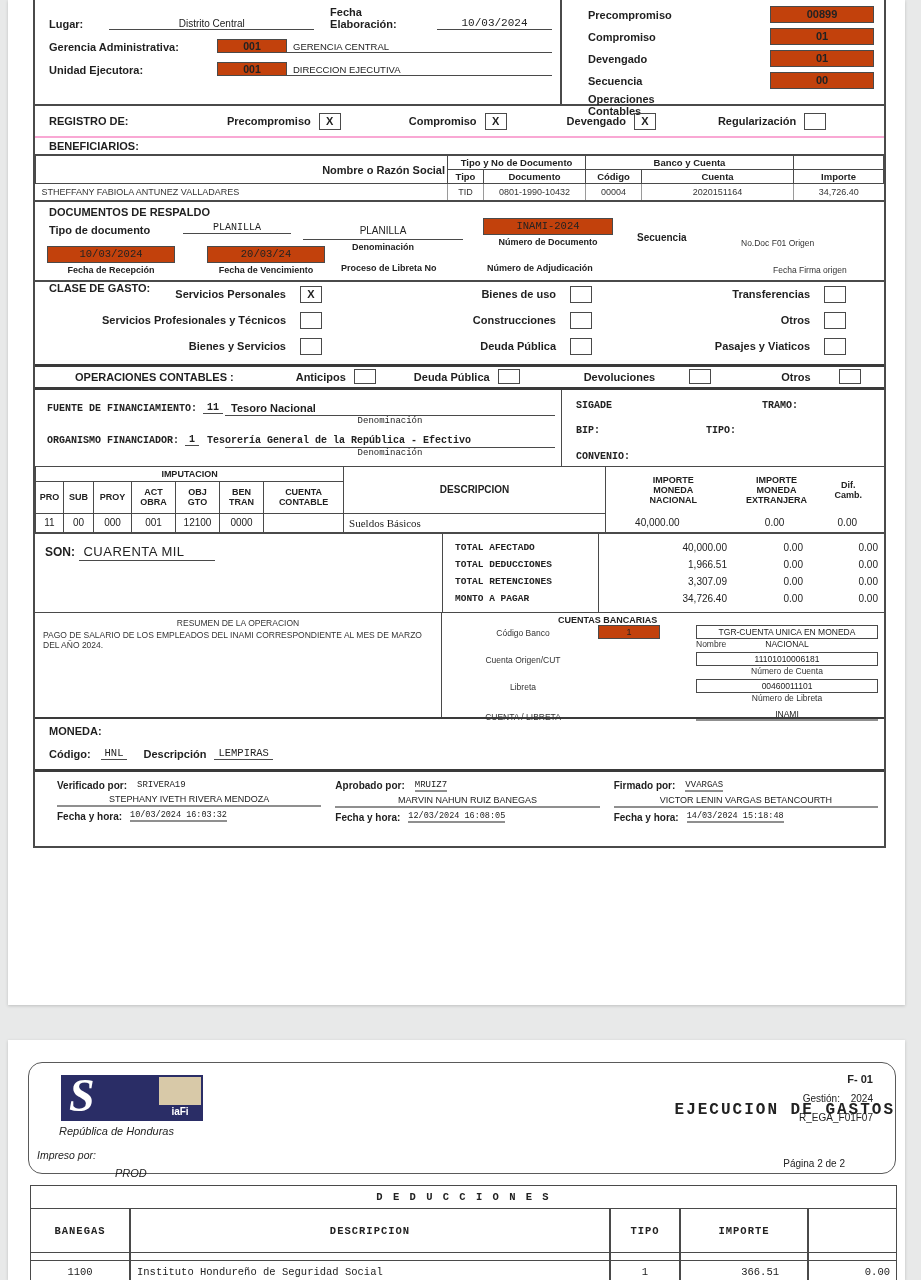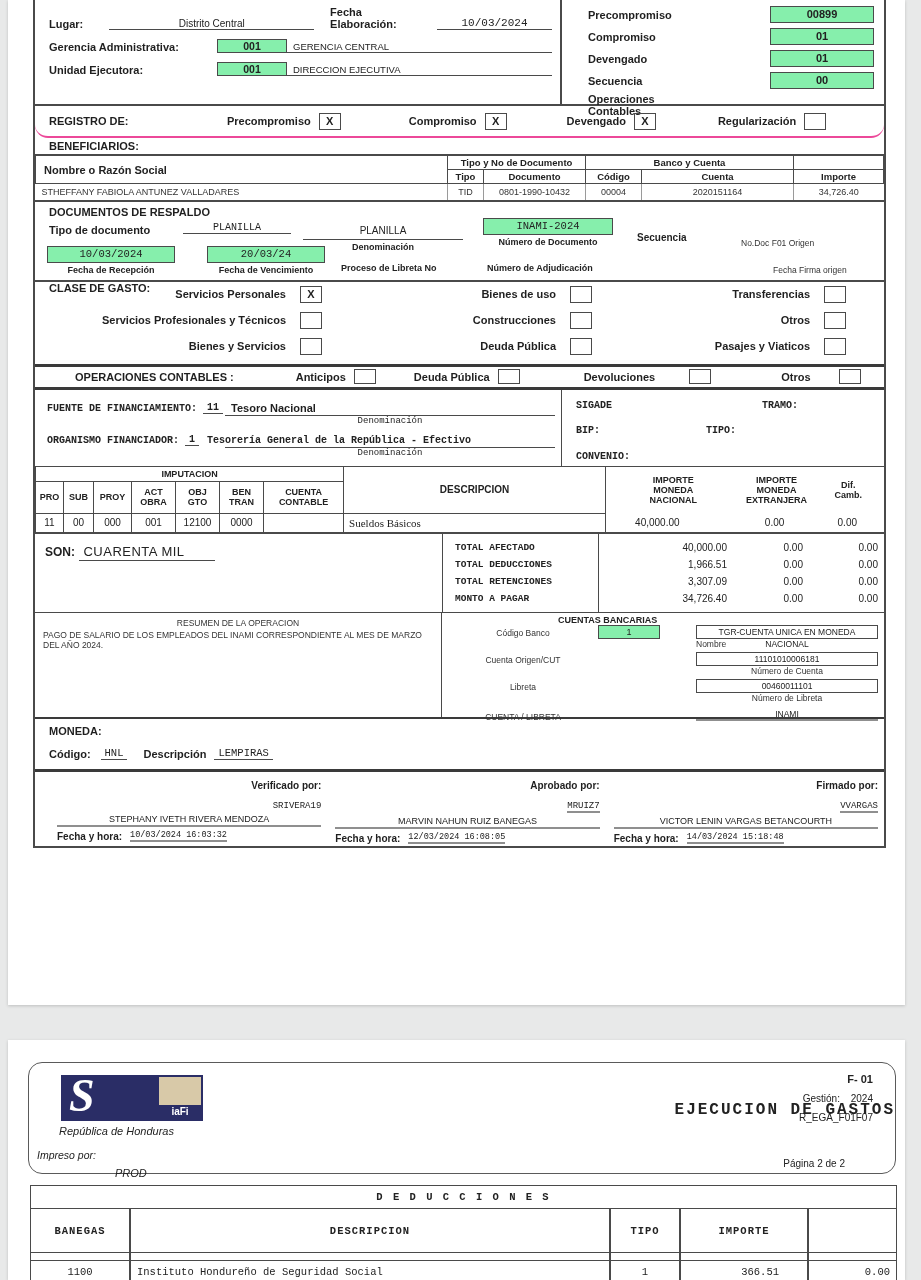--- a/index.html
+++ b/index.html
@@ -12,52 +12,52 @@
 
   
   .lbl   { font-weight:bold; font-size:11px; color:#1f1f1f; }
   .lbl-s { font-weight:bold; font-size:10px; color:#1f1f1f; }
   .tiny  { font-size:8.5px; color:#333; }
   .tinyb { font-size:9px; font-weight:bold; color:#222; }
   .mono  { font-family:"Liberation Mono","DejaVu Sans Mono",monospace; }
   .serif { font-family:"Liberation Serif",serif; }
   .uline { border-bottom:1.6px solid #4a4a4a; }
   .uline-g { border-bottom:2px solid #8f8f8f; }
-  .vbox  { border:1.6px solid #4a4a4a; text-align:center; background:#86efac; }
+  .vbox  { border:1.6px solid #4a4a4a; text-align:center; background:#c2410c; }
   .cb    { width:22px; height:17px; border:1.6px solid #4a4a4a; display:inline-flex; align-items:center; justify-content:center;
            font-weight:bold; font-size:11px; }
   .num   { text-align:right; }
   .prewrap { white-space:pre-line; }
 
   
   .form1 { position:absolute; left:25px; top:0; width:853px; height:848px;
            border:2px solid #4a4a4a; border-top:none; }
 
   
   .secA { display:flex; height:106px; border-bottom:2px solid #4a4a4a; }
   .secA-left { width:527px; border-right:2px solid #4a4a4a; padding:6px 8px 4px 14px; }
   .rowA { display:flex; align-items:flex-end; margin-bottom:9px; }
   .secA-right { flex:1; padding:6px 10px 0 26px; }
   .rowR { display:flex; align-items:center; margin-bottom:5px; }
   .rowR .lbl { flex:1; }
   .rowR .vbox { width:104px; font-size:11px; font-weight:bold; height:17px; line-height:14px; }
 
   
-  .secB { display:flex; align-items:center; height:32px; border-bottom:2px solid #ec4899; padding:0 10px 0 14px;border-radius:13px; }
+  .secB { display:flex; align-items:center; height:32px; border-bottom:2px solid #f9a8d4; padding:0 10px 0 14px; }
   .pair { display:flex; align-items:center; gap:8px; }
 
   
   .secC-title { height:17px; border-bottom:1.6px solid #4a4a4a; padding-left:14px; display:flex; align-items:center; }
   table.bent { width:100%; border-collapse:collapse; table-layout:fixed; }
   table.bent td { border:1.3px solid #4a4a4a; font-size:9.5px; font-weight:bold; text-align:center; padding:1px 2px; }
   table.bent tr.data td { border:1px solid #9a9a9a; border-top:1.3px solid #4a4a4a; font-weight:normal; font-size:9px; color:#333;
                           height:16px; border-bottom:none; }
   table.bent tr.data td:first-child { text-align:left; padding-left:6px; border-left:none; }
   table.bent tr.data td:last-child { border-right:none; }
-  table.bent td.name-hdr { text-align:left; padding-left:8px; font-size:11px; }
+  table.bent td.name-hdr { text-align:right; padding-left:8px; font-size:11px; }
   table.bent td.noleft { border-left:none; }
 
   
   .secD { position:relative; height:80px; border-top:2px solid #4a4a4a; }
   .fld { position:absolute; text-align:center; }
   .fld .cap { display:block; margin-top:2px; }
 
   
   .secE { height:84px; border-top:2px solid #4a4a4a; position:relative; padding-top:2px; }
   .gridE { display:grid; grid-template-columns:265px 58px 212px 58px 196px 64px; row-gap:9px; margin-top:2px; }
@@ -103,21 +103,21 @@
   .cb-row .clab { width:150px; text-align:center; padding-top:3px; }
   .cb-row .cval { flex:1; }
   .bigbox { border:1.3px solid #4a4a4a; text-align:center; font-size:8.5px; height:14px; line-height:12px; }
 
   
   .secK { height:52px; border-top:2.5px solid #3a3a3a; padding:6px 0 0 14px; }
 
   
   .secL { height:66px; border-top:3px solid #3a3a3a; display:flex; padding:8px 6px 0 22px; gap:14px; }
   .sig { width:270px; }
-  .sig .l1 { display:flex; align-items:flex-end; gap:10px;flex-direction:column; }
+  .sig .l1 { display:flex; align-items:flex-start; gap:10px; }
   .sig .nm { text-align:center; font-size:9px; border-bottom:2px solid #8f8f8f; padding-bottom:1px; margin-top:3px; }
   .sig .l3 { display:flex; align-items:flex-end; gap:8px; margin-top:3px; }
 
   
   .hdr2box { position:absolute; left:20px; top:22px; width:868px; height:112px; border:1.6px solid #5a5a5a; border-radius:14px; }
   .logo { position:absolute; left:32px; top:12px; width:150px; height:46px; display:flex; }
   .logo-s { width:96px; height:46px; background:#2a2d66; color:#fff; position:relative; overflow:hidden; }
   .logo-s span { position:absolute; left:8px; top:-6px; font-size:46px; font-weight:bold; font-style:italic; font-family:"Liberation Serif",serif; }
   .logo-sq { width:46px; height:46px; border:2px solid #2a2d66; background:#d8c9a8; position:relative; }
   .logo-sq .strip { position:absolute; left:0; right:0; bottom:0; height:14px; background:#2a2d66; color:#fff; font-size:10px; font-weight:bold;

